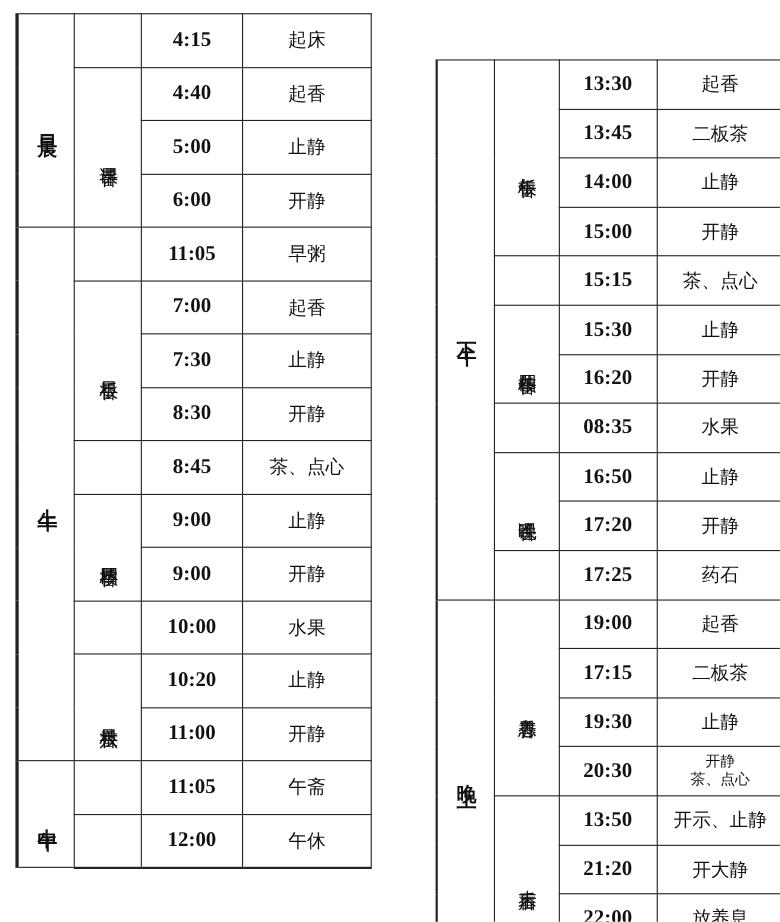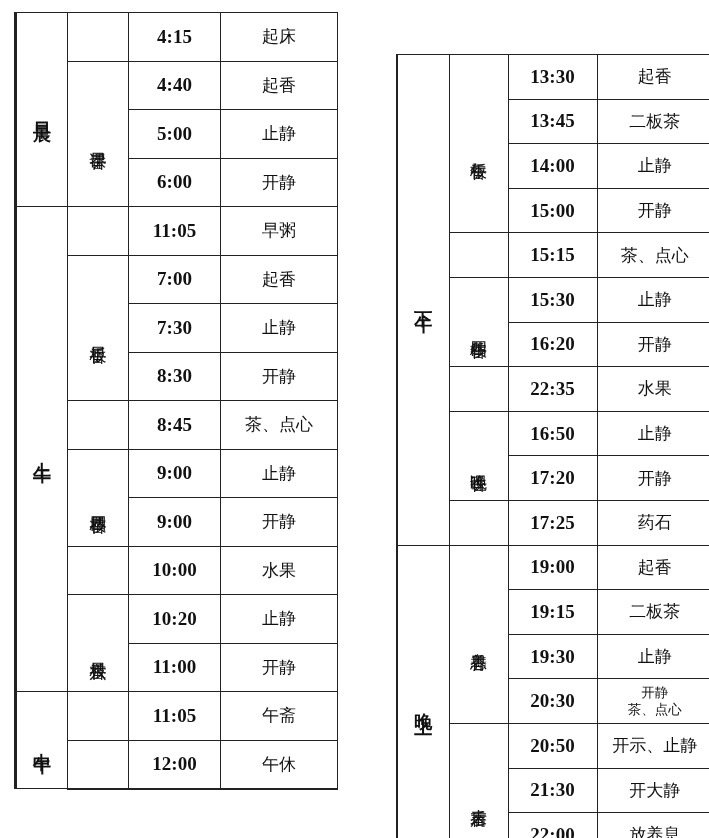--- a/index.html
+++ b/index.html
@@ -153,21 +153,21 @@
       <td rowspan="2"><span class="session cell-inner">午四枝香</span></td>
       <td><span class="time">15:30</span></td>
       <td><span class="activity">止静</span></td>
     </tr>
     <tr>
       <td><span class="time">16:20</span></td>
       <td><span class="activity">开静</span></td>
     </tr>
     <tr>
       <td></td>
-      <td><span class="time">22:35</span></td>
+      <td><span class="time">08:35</span></td>
       <td><span class="activity">水果</span></td>
     </tr>
     <tr>
       <td rowspan="2"><span class="session cell-inner">晚课香</span></td>
       <td><span class="time">16:50</span></td>
       <td><span class="activity">止静</span></td>
     </tr>
     <tr>
       <td><span class="time">17:20</span></td>
       <td><span class="activity">开静</span></td>
@@ -178,41 +178,41 @@
       <td><span class="activity">药石</span></td>
     </tr>
 
     <tr>
       <td class="outer" rowspan="7"><span class="period cell-inner">晚上</span></td>
       <td rowspan="4"><span class="session cell-inner">养息香</span></td>
       <td><span class="time">19:00</span></td>
       <td><span class="activity">起香</span></td>
     </tr>
     <tr>
-      <td><span class="time">19:15</span></td>
+      <td><span class="time">17:15</span></td>
       <td><span class="activity">二板茶</span></td>
     </tr>
     <tr>
       <td><span class="time">19:30</span></td>
       <td><span class="activity">止静</span></td>
     </tr>
     <tr>
       <td><span class="time">20:30</span></td>
       <td>
         <div class="activity small">开静</div>
         <div class="activity small">茶、点心</div>
       </td>
     </tr>
     <tr>
       <td rowspan="3"><span class="session cell-inner">末后香</span></td>
-      <td><span class="time">20:50</span></td>
+      <td><span class="time">13:50</span></td>
       <td><span class="activity">开示、止静</span></td>
     </tr>
     <tr>
-      <td><span class="time">21:30</span></td>
+      <td><span class="time">21:20</span></td>
       <td><span class="activity">开大静</span></td>
     </tr>
     <tr>
       <td><span class="time">22:00</span></td>
       <td><span class="activity">放养息</span></td>
     </tr>
   </tbody>
 </table>
 
 </body></html>

